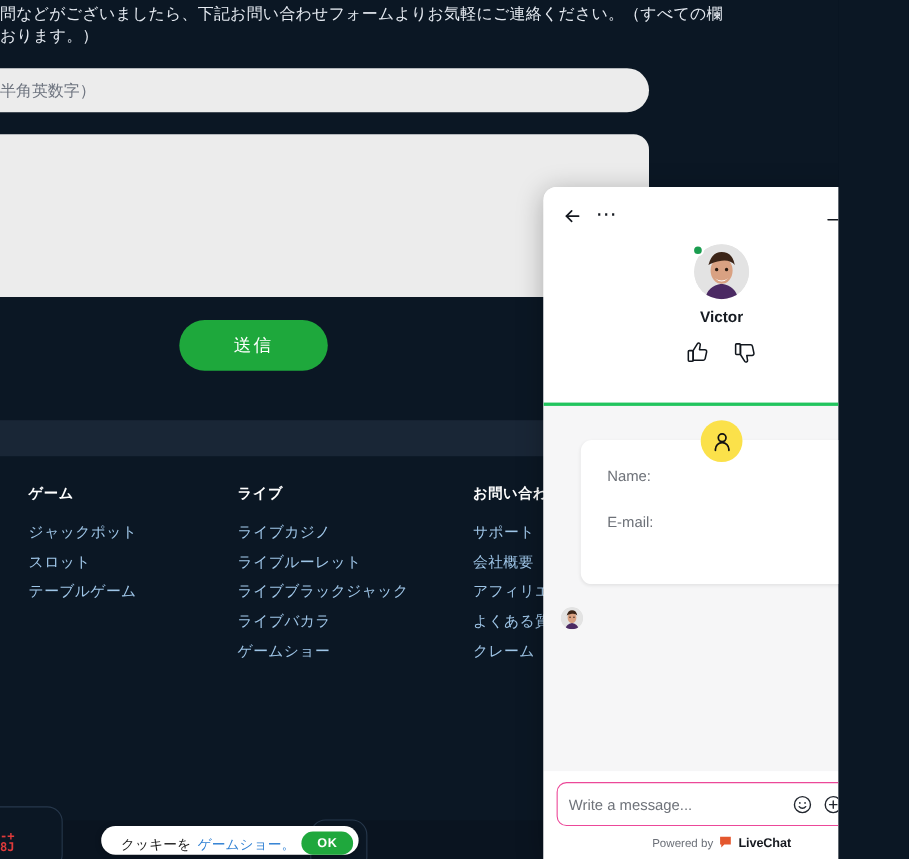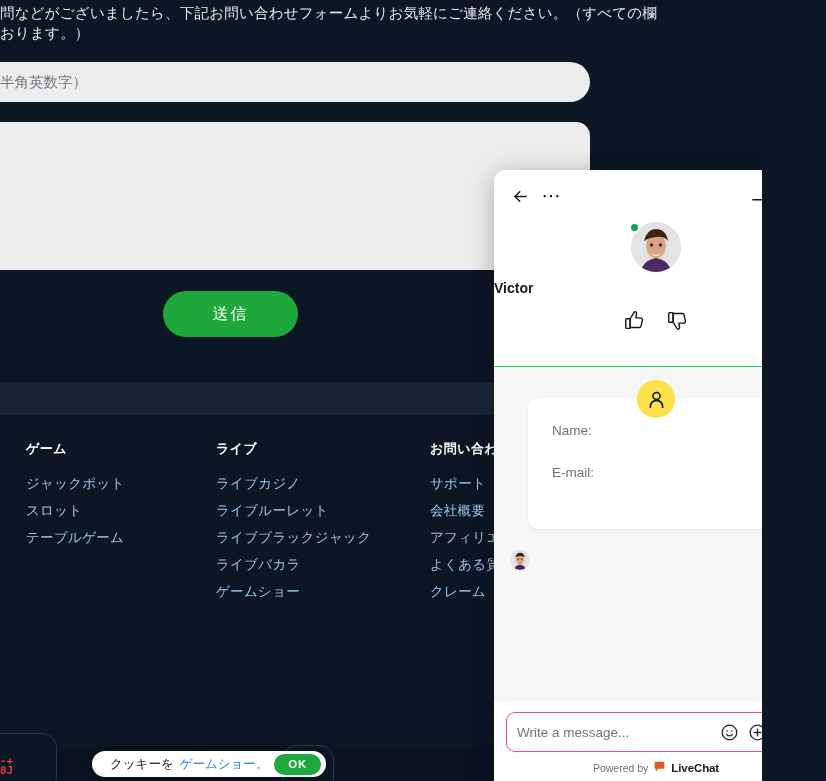--- a/index.html
+++ b/index.html
@@ -83,21 +83,21 @@
   .corner-av {
     position:absolute; left:297px; bottom:5px;
     width:20px; height:20px; border-radius:50%;
     background:linear-gradient(#d9d9d9,#bdbdbd);
   }
 
   
   .cookie {
     position:absolute; left:92px; bottom:4px;
     height:26px; background:#ffffff; border-radius:13px;
-    display:flex; align-items:center; gap:6px;
+    display:flex; align-items:flex-end; gap:6px;
     padding:0 5px 0 18px;
     box-shadow:0 1px 6px rgba(0,0,0,.3);
     z-index:8;
   }
   .cookie .ctext { color:#1b1b1b; font-size:12.5px; white-space:nowrap; }
   .cookie .clink { color:#2d7fd3; font-size:12.5px; text-decoration:none; white-space:nowrap; }
   .cookie .cok {
     background:#1fa83d; color:#fff; font-size:11.5px; font-weight:bold;
     border:none; border-radius:11px; height:21px; padding:0 14px;
     cursor:pointer; letter-spacing:0.6px;
@@ -129,29 +129,29 @@
   .w-avatar-wrap { position:absolute; left:50%; top:52px; transform:translateX(-50%); width:50px; height:50px; }
   .w-avatar {
     width:50px; height:50px; border-radius:50%;
     background:#e2e2e2; overflow:hidden; position:relative;
   }
   .w-dot {
     position:absolute; left:-2px; top:0px; width:11px; height:11px;
     background:#1a9d4f; border-radius:50%; border:2px solid #fff; z-index:3;
   }
   .w-name {
-    position:absolute; left:0; right:0; top:110px; text-align:left;
+    position:absolute; left:0; right:0; top:110px; text-align:center;
     font-size:14px; font-weight:bold; color:#151a21;
   }
   .w-rate { position:absolute; left:0; right:0; top:140px; display:flex; justify-content:center; gap:22px; }
   .w-rate span { cursor:pointer; color:#11161d; display:flex; }
 
   .w-body {
     flex:1 1 auto; background:#f6f6f7; position:relative; overflow:hidden;
-    border-top:1px solid #22c55e;
+    border-top:3px solid #22c55e;
     padding-left:25px;
   }
   .user-badge {
     position:absolute; left:50%; top:13px; transform:translateX(-50%);
     width:38px; height:38px; border-radius:50%; background:#fbe14a;
     display:flex; align-items:center; justify-content:center; z-index:3;
   }
   .form-card {
     position:absolute; left:34px; top:31px; width:256px; height:131px;
     background:#ffffff; border-radius:10px;

